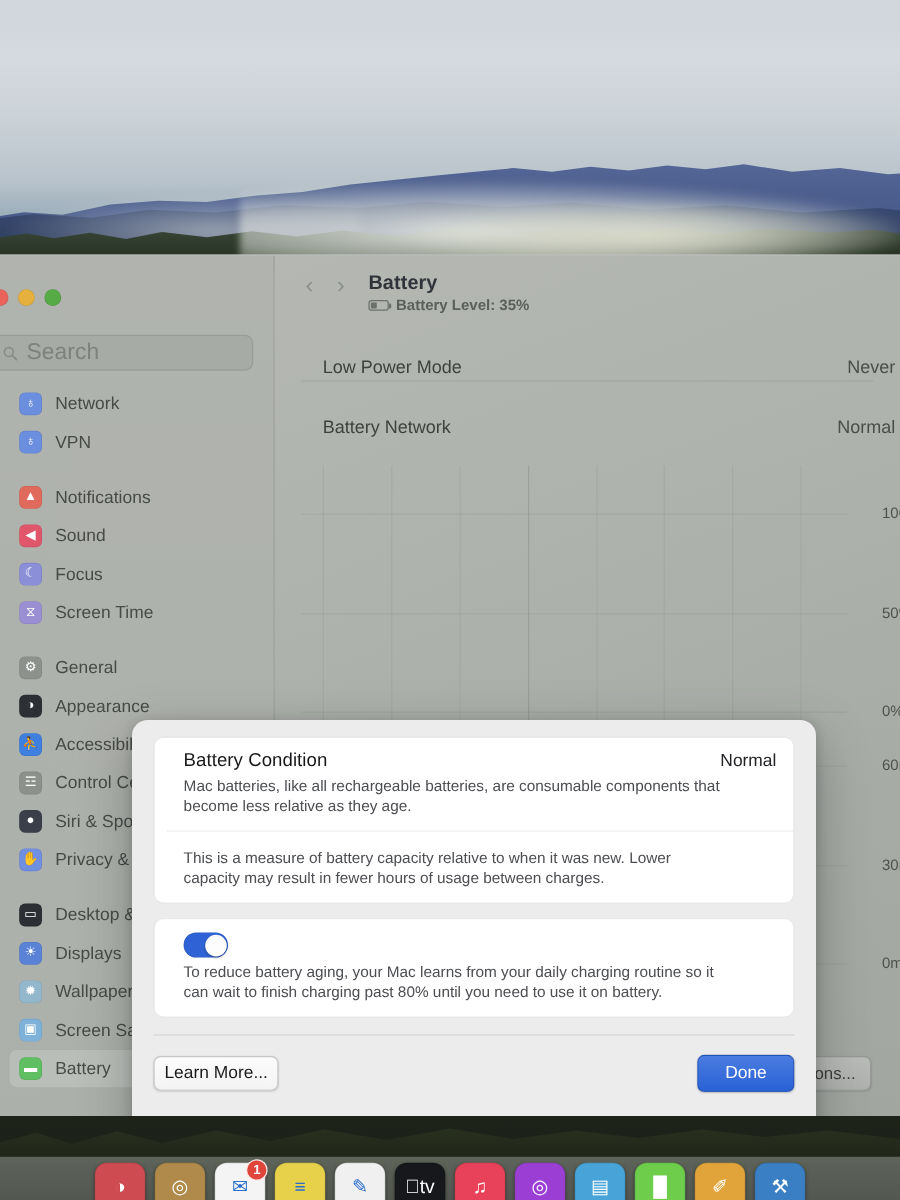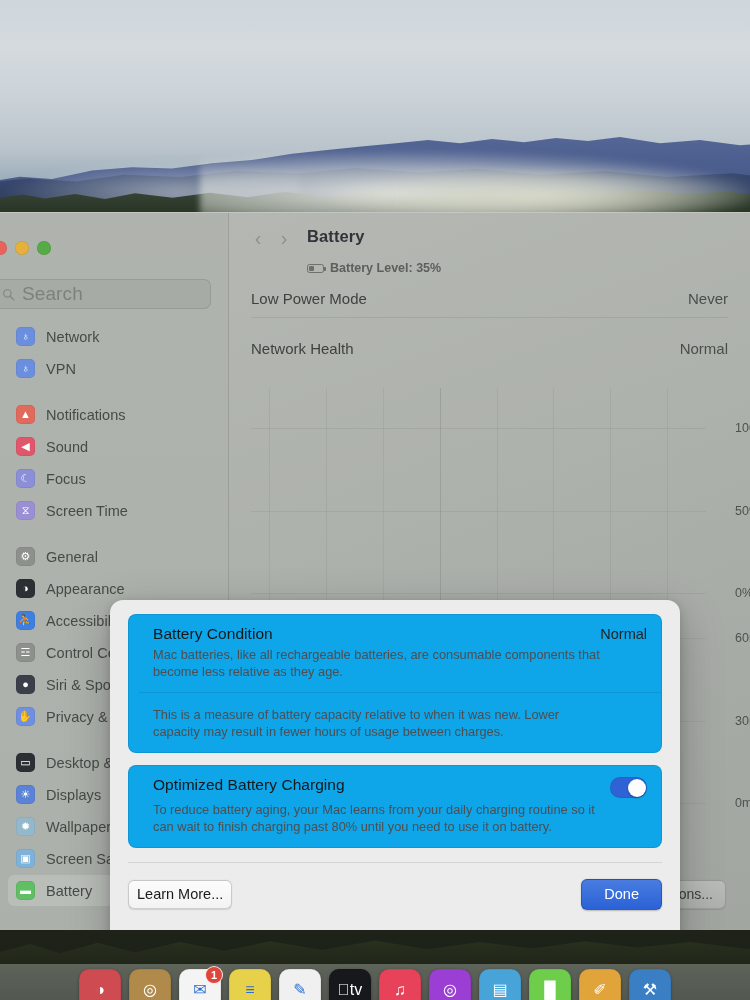--- a/index.html
+++ b/index.html
@@ -119,38 +119,38 @@
   }
   #nav-row { position:absolute; left:16px; top:10px; display:flex; align-items:flex-start; }
   .chev {
     width:26px; height:30px; display:flex; align-items:center; justify-content:center;
     font-size:20px; color:#8d918c; font-weight:300;
   }
   #page-heading { margin-left:10px; margin-top:4px; }
   #page-heading .ptitle {
     font-size:16.5px; font-weight:bold; color:#30343a; letter-spacing:.1px;
   }
-  #page-heading .psub { display:flex; align-items:center; gap:6px; margin-top:15px; }
+  #page-heading .psub { display:flex; align-items:center; gap:6px; margin-top:1px; }
   .batt-glyph {
     width:17px; height:9px; border:1.3px solid #6d716c; border-radius:2.5px;
     position:relative; display:inline-block;
   }
   .batt-glyph::after {
     content:""; position:absolute; right:-3px; top:2px; width:2px; height:4px;
     background:#6d716c; border-radius:0 1px 1px 0;
   }
   .batt-glyph .fill {
     position:absolute; left:1px; top:1px; bottom:1px; width:33%;
     background:#6d716c; border-radius:1px;
   }
   #page-heading .psubtext { font-size:12.5px; color:#5c605c; font-weight:600; }
 
   .settings-row {
-    position:absolute; left:22px; width:477px; height:34px;
-    display:flex; align-items:center; justify-content:space-between;
+    position:absolute; left:40px; width:477px; height:34px;
+    display:flex; align-items:flex-end; justify-content:space-between;
   }
   .settings-row .rlabel { font-size:15px; color:#3e423e; }
   .settings-row .rvalue { font-size:15px; color:#4a4e4a; display:flex; align-items:center; gap:8px; }
   .row-divider { position:absolute; left:22px; width:477px; height:1px; background:rgba(130,134,130,.28); }
 
   
   #chart-area { position:absolute; left:22px; top:175px; width:455px; height:420px; }
   .grid-v { position:absolute; top:0; bottom:0; width:1px; background:rgba(134,138,134,.22); }
   .grid-v.major { background:rgba(128,132,128,.40); }
   .grid-h { position:absolute; left:0; right:0; height:1px; background:rgba(134,138,134,.24); }
@@ -174,21 +174,21 @@
   
   #modal-sheet {
     position:absolute; left:110px; top:387px; width:570px; height:358px;
     background:#ececec;
     border-radius:13px;
     box-shadow:0 14px 44px rgba(0,0,0,.26), 0 2px 10px rgba(0,0,0,.16);
     overflow:hidden;
   }
   .sheet-body { padding:14px 18px 0 18px; }
   .sheet-card {
-    background:#0ea5e9;
+    background:#ffffff;
     border:1px solid rgba(0,0,0,.085);
     border-radius:8px;
     padding-left:10px;
   }
   .sheet-card + .sheet-card { margin-top:12px; }
   .card-sec { padding:10px 14px 12px 14px; }
   .card-sec + .card-sec { border-top:1px solid rgba(0,0,0,.085); }
   .sec-top { display:flex; align-items:flex-start; justify-content:space-between; gap:12px; }
   .sec-title { font-size:15.5px; color:#17181a; letter-spacing:.05px; }
   .sec-value { font-size:14.5px; color:#222326; white-space:nowrap; padding-top:1px; }
@@ -377,21 +377,21 @@
       </div>
     </div>
 
     <div class="settings-row" style="top:68px">
       <span class="rlabel">Low Power Mode</span>
       <span class="rvalue">Never</span>
     </div>
     <div class="row-divider" style="top:104px"></div>
 
     <div class="settings-row" style="top:118px">
-      <span class="rlabel">Network Health</span>
+      <span class="rlabel">Battery Network</span>
       <span class="rvalue">Normal</span>
     </div>
 
     <div id="chart-area">
         <div class="grid-v" style="left: 18px;"></div>
         <div class="grid-v" style="left: 75px;"></div>
         <div class="grid-v" style="left: 132px;"></div>
         <div class="grid-v major" style="left: 189px;"></div>
         <div class="grid-v" style="left: 246px;"></div>
         <div class="grid-v" style="left: 302px;"></div>
@@ -440,21 +440,20 @@
         </div>
 
         <div class="card-sec">
           <div class="sec-desc">This is a measure of battery capacity relative to when it was new. Lower capacity may result in fewer hours of usage between charges.</div>
         </div>
       </div>
 
       <div class="sheet-card">
         <div class="card-sec">
           <div class="sec-top">
-            <div class="sec-title">Optimized Battery Charging</div>
             <div class="switch" style="background: rgb(47, 98, 212);">
               <div class="knob"></div>
             </div>
           </div>
           <div class="sec-desc">To reduce battery aging, your Mac learns from your daily charging routine so it can wait to finish charging past 80% until you need to use it on battery.</div>
         </div>
       </div>
 
       <div class="sheet-sep"></div>
     </div>

